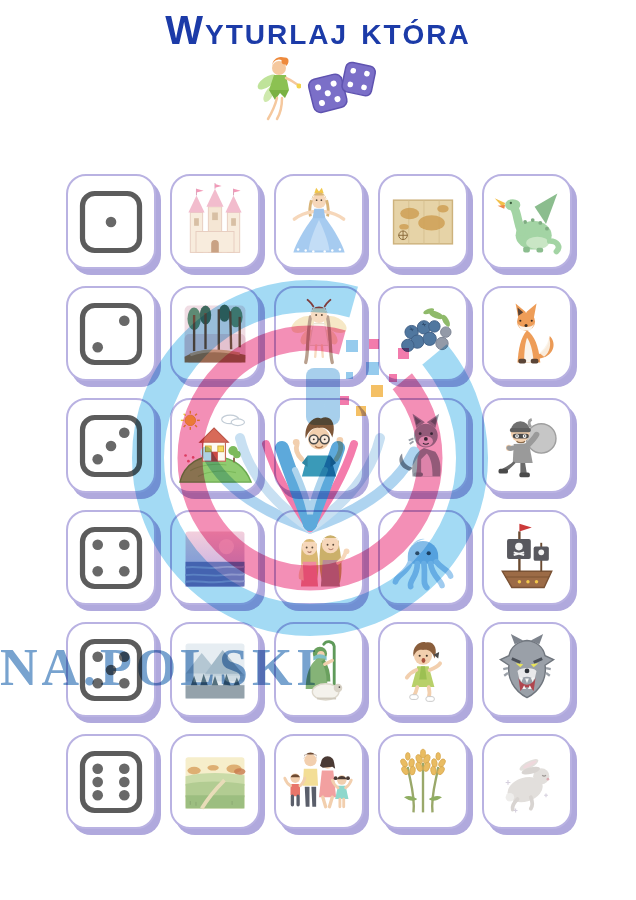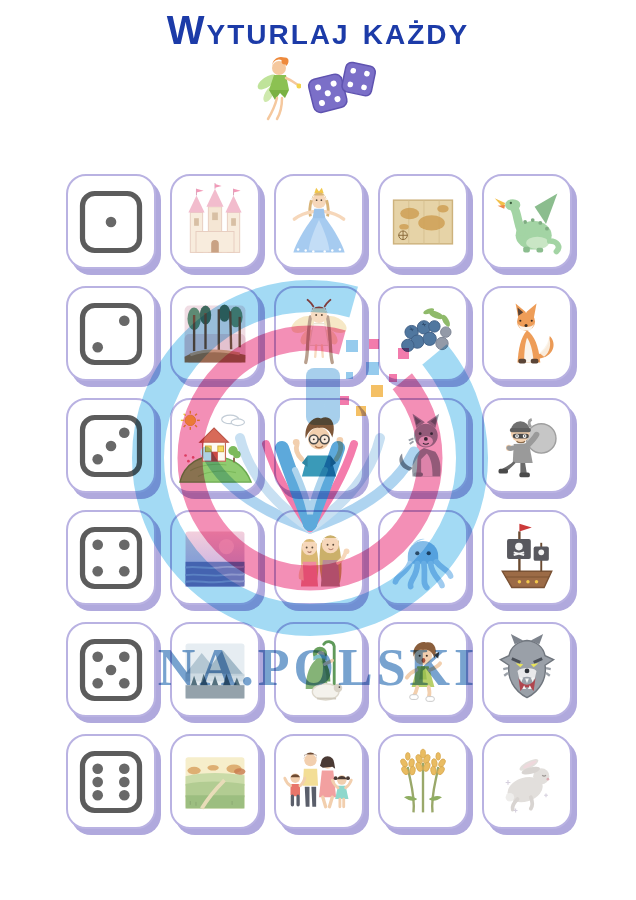--- a/index.html
+++ b/index.html
@@ -13,30 +13,30 @@
   .instruction{position:absolute;top:116px;left:26px;right:26px;text-align:center;
                font-family:"Liberation Serif",serif;font-size:18px;line-height:1.3;
                color:#1d4da6;}
   .grid{position:absolute;left:66px;top:174px;width:506px;height:654px;}
   .card{position:absolute;width:90px;height:95px;background:#fff;
         border:2.5px solid #b9b2e2;border-radius:20px;
         box-shadow:5px 6px 0 #b0a9dd;
         display:flex;align-items:center;justify-content:center;box-sizing:border-box;}
   .card svg{width:76px;height:80px;}
   .watermark{position:absolute;inset:0;pointer-events:none;mix-blend-mode:multiply;}
-  .wm-text{position:absolute;top:638px;left:0;right:0;text-align:center;
+  .wm-text{position:absolute;top:638px;left:0;right:0;
            font-family:"Liberation Serif",serif;font-weight:700;
            font-size:52px;letter-spacing:4px;color:rgba(62,124,186,0.70);}
 </style>
 </head>
 <body>
 
 <div class="page">
 
-  <div class="title">Wyturlaj każdy</div>
+  <div class="title">Wyturlaj która</div>
 
   <div class="header-icons">
     <svg width="46" height="66" viewBox="0 0 46 66">
       <ellipse cx="12" cy="26" rx="11" ry="5" fill="#bfe39a" transform="rotate(-35 12 26)"></ellipse>
       <ellipse cx="14" cy="38" rx="9" ry="4" fill="#cfe9ae" transform="rotate(-60 14 38)"></ellipse>
       <circle cx="24" cy="12" r="7" fill="#f5c89e"></circle>
       <path d="M17,11 a7,7 0 0 1 14,-1 c3,-2 3,-6 -1,-8 c-6,-3 -13,1 -13,9 Z" fill="#ee8a3c"></path>
       <circle cx="30" cy="5" r="3.5" fill="#ee8a3c"></circle>
       <path d="M19,19 L31,19 L34,34 L14,34 Z" fill="#8cc152"></path>
       <path d="M14,34 L34,34 L30,42 L25,37 L20,44 Z" fill="#7ab143"></path>

